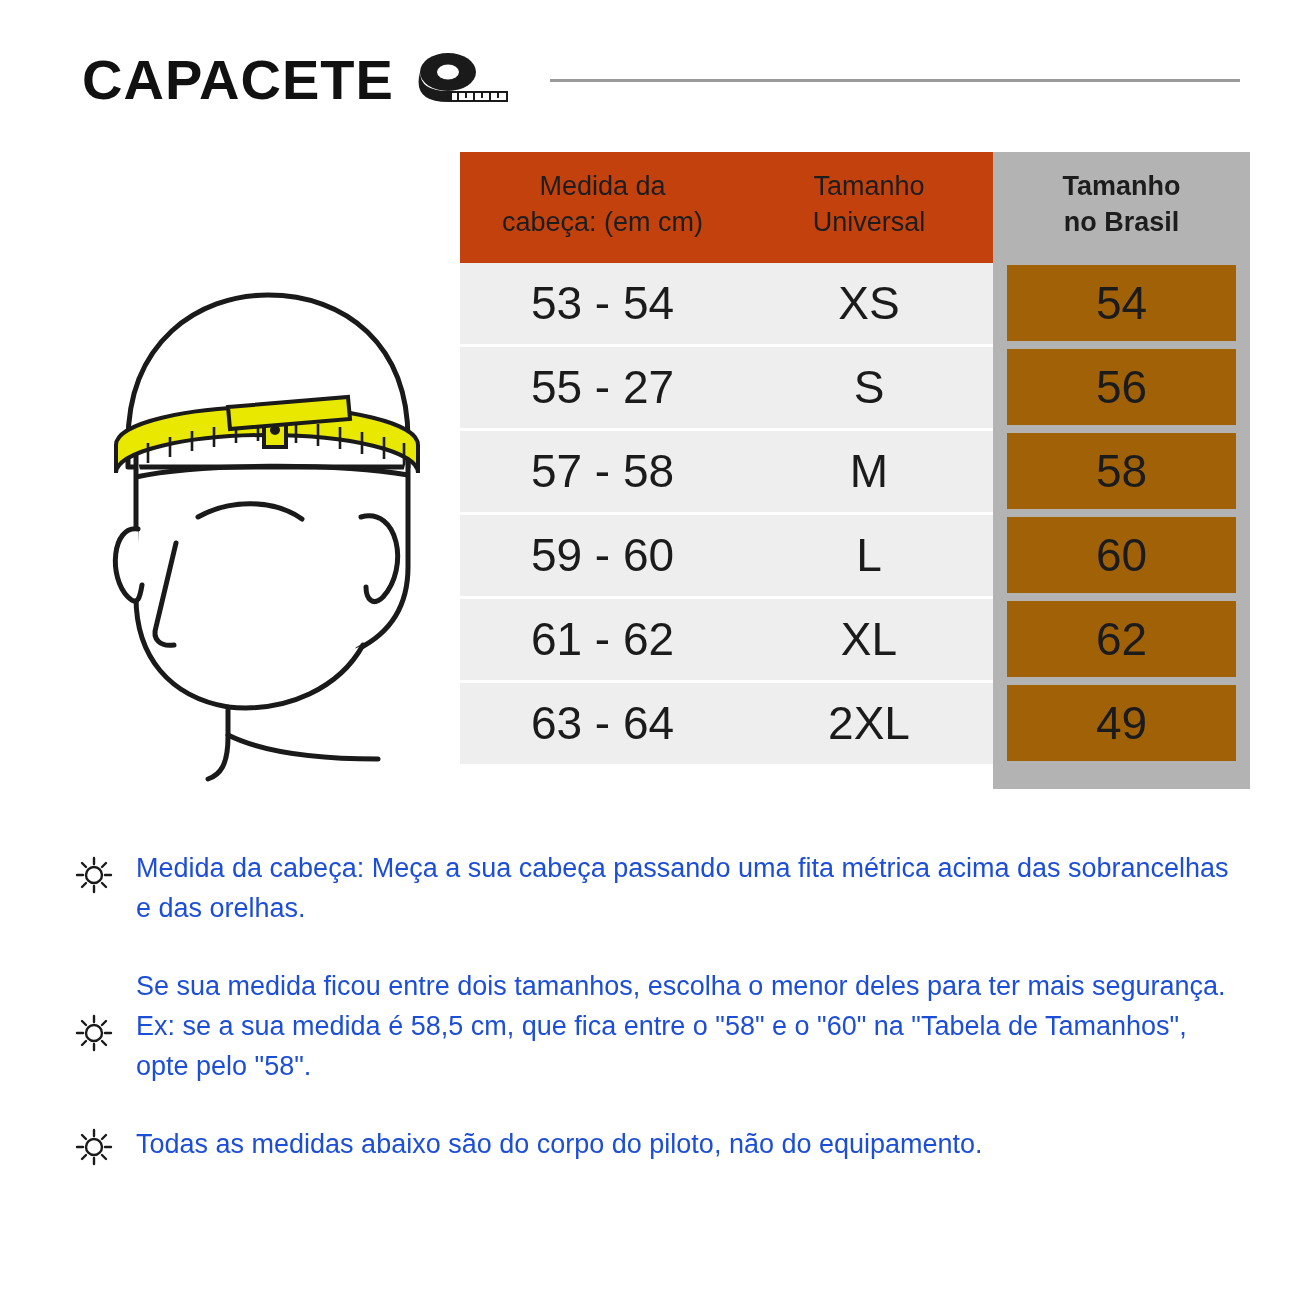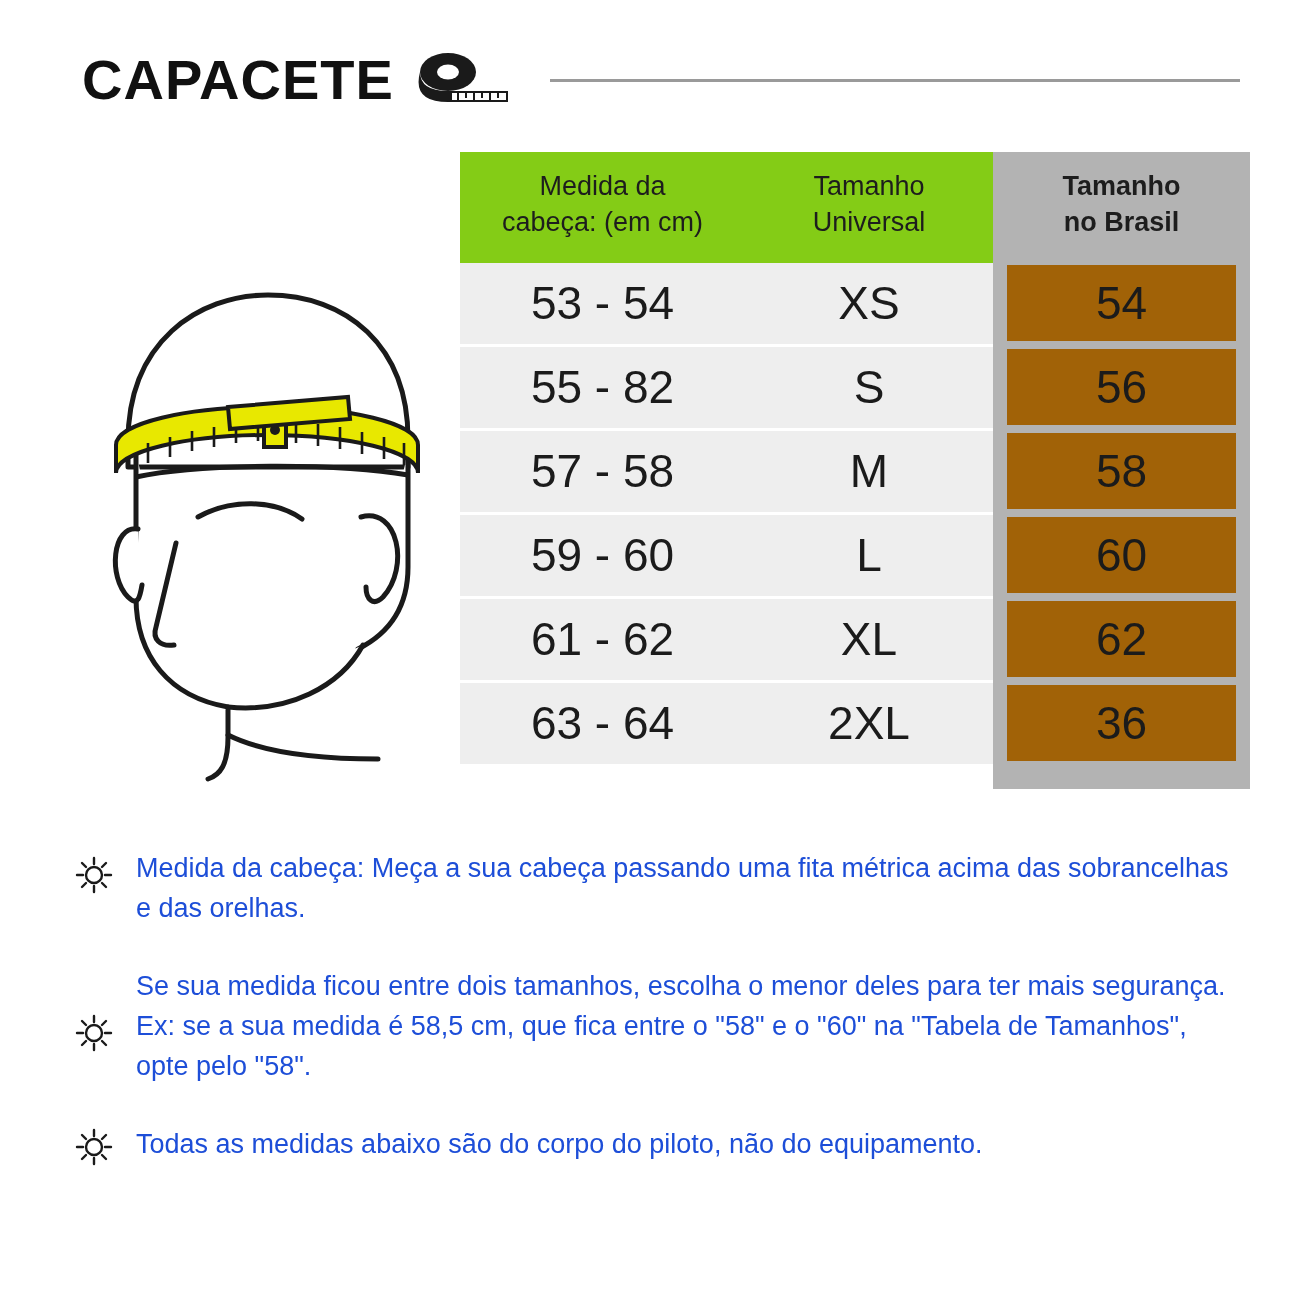--- a/index.html
+++ b/index.html
@@ -82,21 +82,21 @@
   table.size-table col.c3 { width: 257px; }
 
   table.size-table th {
     font-size: 27px;
     font-weight: normal;
     color: #1d1d1d;
     text-align: center;
     vertical-align: middle;
     padding: 16px 6px 22px 6px;
     line-height: 1.35;
-    background: #84cc16;
+    background: #c2410c;
   }
   table.size-table th.highlight {
     font-weight: bold;
     background: #b3b3b3;
   }
   table.size-table td {
     font-size: 46px;
     text-align: center;
     vertical-align: middle;
     height: 79px;
@@ -254,21 +254,21 @@
         </thead>
         <tbody>
           <tr>
             <td>53 - 54</td>
             <td>XS</td>
             <td class="highlight hl-inner">
               <div class="hl-cell">54</div>
             </td>
           </tr>
           <tr>
-            <td>55 - 82</td>
+            <td>55 - 27</td>
             <td>S</td>
             <td class="highlight hl-inner">
               <div class="hl-cell">56</div>
             </td>
           </tr>
           <tr>
             <td>57 - 58</td>
             <td>M</td>
             <td class="highlight hl-inner">
               <div class="hl-cell">58</div>
@@ -285,21 +285,21 @@
             <td>61 - 62</td>
             <td>XL</td>
             <td class="highlight hl-inner">
               <div class="hl-cell">62</div>
             </td>
           </tr>
           <tr>
             <td>63 - 64</td>
             <td>2XL</td>
             <td class="highlight hl-inner">
-              <div class="hl-cell">36</div>
+              <div class="hl-cell">49</div>
             </td>
           </tr>
           <tr>
             <td style="height:20px;background:#ffffff;border:none;"></td>
             <td style="height:20px;background:#ffffff;border:none;"></td>
             <td class="highlight" style="height:20px;"></td>
           </tr>
         </tbody>
       </table>
     </div>

